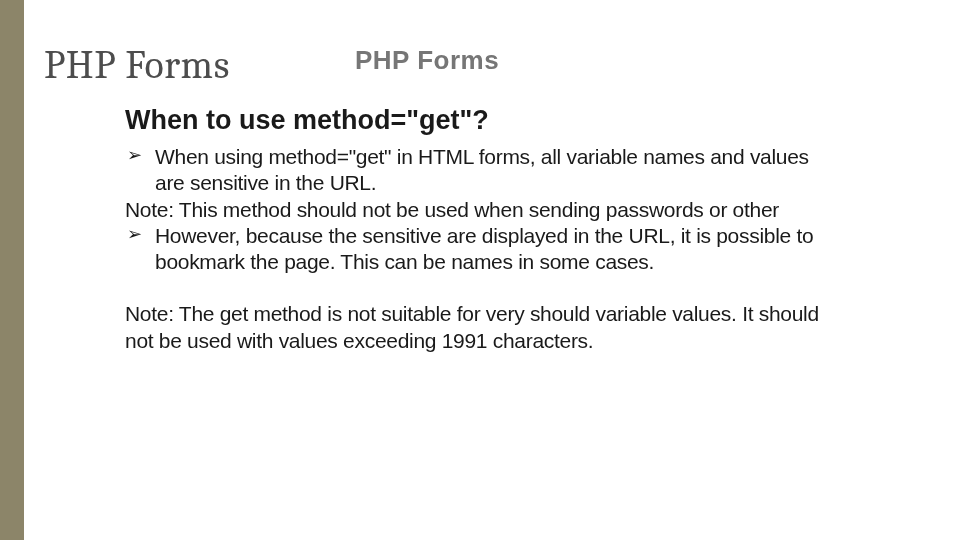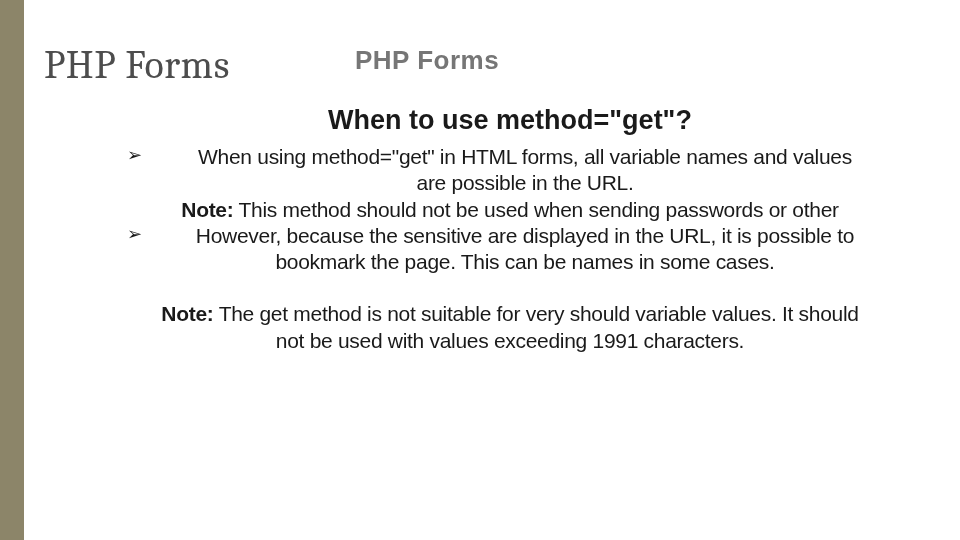--- a/index.html
+++ b/index.html
@@ -1,15 +1,15 @@
 <!DOCTYPE html>
 <html><head>
 <meta charset="utf-8">
 <style>
-  * { margin: 0; padding: 0; box-sizing: border-box; text-align: center; }
+  * { margin: 0; padding: 0; box-sizing: border-box; }
   body {
     width: 960px;
     height: 540px;
     background: #ffffff;
     font-family: "Trebuchet MS", "Lucida Sans", sans-serif;
     position: relative;
     overflow: hidden;
   }
   .side-stripe {
     position: absolute;
@@ -61,37 +61,37 @@
     position: relative;
   }
   .bullet-line::before {
     content: "➢";
     position: absolute;
     left: 2px;
     top: 0;
     font-size: 18px;
   }
   .indent { padding-left: 30px; }
-  .bold { font-weight: 700; }
+  .bold { font-weight: 400; }
   .spacer { height: 26px; }
 </style>
 </head>
 <body>
 
 <div class="side-stripe"></div>
 
 <div class="slide-title">PHP Forms</div>
 <div class="watermark">PHP Forms</div>
 
 <div class="content">
   <div class="subhead">When to use method="get"?</div>
 
   <div class="body-block">
     <div class="bullet-line">When using method="get" in HTML forms, all variable names and values</div>
-    <div class="indent">are possible in the URL.</div>
+    <div class="indent">are sensitive in the URL.</div>
 
     <div><span class="bold">Note:</span><span> This method should not be used when sending passwords or other</span></div>
 
     <div class="bullet-line">However, because the sensitive are displayed in the URL, it is possible to</div>
     <div class="indent">bookmark the page. This can be names in some cases.</div>
 
     <div class="spacer"></div>
 
     <div><span class="bold">Note:</span><span> The get method is not suitable for very should variable values. It should</span></div>
     <div> not be used with values exceeding 1991 characters.</div>

